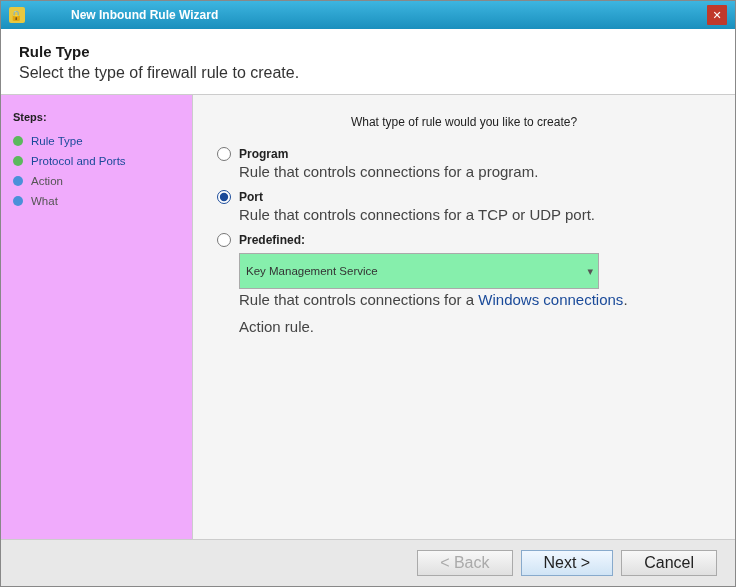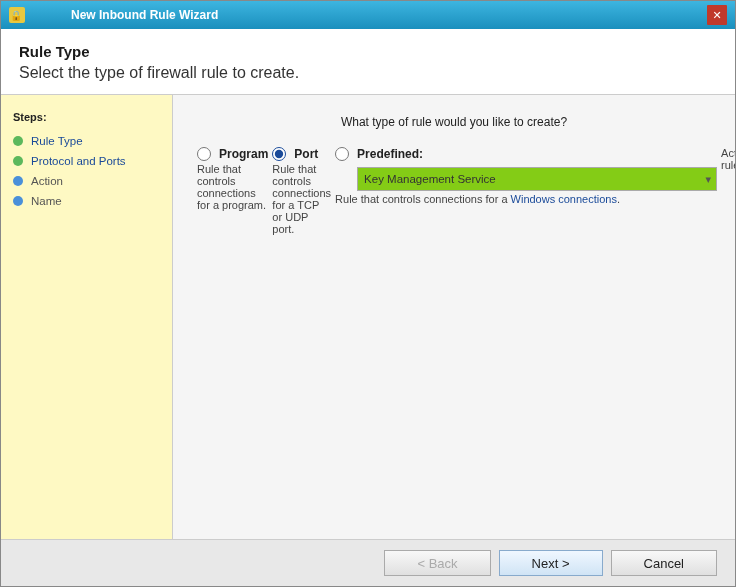--- a/index.html
+++ b/index.html
@@ -86,22 +86,22 @@
     .header-subtitle {
       font-size: 16px;
       color: #333;
     }
     .main-body {
       display: flex;
       flex: 1;
       overflow: hidden;
     }
     .sidebar {
-      width: 172px;
-      background: #fef9c3;
+      width: 192px;
+      background: #f0abfc;
       border-right: 1px solid #ccc;
       padding: 12px 0;
       flex-shrink: 0;
     }
     .sidebar-label {
       font-weight: 700;
       font-size: 11px;
       color: #222;
       padding: 4px 12px 8px 12px;
     }
@@ -140,41 +140,42 @@
       overflow: auto;
     }
     .question-text {
       font-size: 12px;
       color: #222;
       margin-bottom: 18px;
       text-align: center;
     }
     .radio-group {
       display: flex;
-      flex-direction: row;
-      gap: 4px;
+      flex-direction: column;
+      gap: 10px;
     }
     .radio-option {
       display: flex;
       flex-direction: column;
       gap: 2px;
     }
     .radio-row {
       display: flex;
       align-items: center;
       gap: 8px;
     }
     .radio-label {
       font-size: 12px;
       font-weight: 600;
       color: #222;
     }
     .radio-desc {
-      font-size: 11px;
+      font-size: 15px;
       color: #444;
+      margin-left: 22px;
     }
     .radio-input {
       width: 14px;
       height: 14px;
       cursor: pointer;
       accent-color: #1a4a99;
     }
     .select-wrapper {
       position: relative;
       width: 360px;
@@ -188,44 +189,44 @@
       top: 50%;
       transform: translateY(-50%);
       color: #555;
       pointer-events: none;
       font-size: 11px;
     }
     .select-wrapper select {
       width: 100%;
       padding: 3px 22px 3px 6px;
       border: 1px solid #aaa;
-      background: #84cc16;
+      background: #86efac;
       font-size: 11.5px;
       color: #333;
-      height: 24px;
+      height: 36px;
       appearance: none;
       -webkit-appearance: none;
       cursor: pointer;
     }
     .windows-link {
       color: #1a4a99;
       text-decoration: none;
     }
     .footer {
       background: #e8e8e8;
       border-top: 1px solid #ccc;
       padding: 10px 18px;
       display: flex;
       justify-content: flex-end;
       gap: 8px;
       flex-shrink: 0;
     }
     .btn {
-      padding: 5px 32px;
-      font-size: 13px;
+      padding: 5px 22px;
+      font-size: 16px;
       border: 1px solid #aaa;
       background: linear-gradient(to bottom, #f8f8f8, #e0e0e0);
       cursor: pointer;
       color: #222;
       min-width: 70px;
       height: 26px;
       display: flex;
       align-items: center;
       justify-content: center;
     }
@@ -270,21 +271,21 @@
         <div class="sidebar-item">
           <div class="dot dot-green"></div>
           <span class="sidebar-item-text active">Protocol and Ports</span>
         </div>
         <div class="sidebar-item">
           <div class="dot dot-blue"></div>
           <span class="sidebar-item-text inactive">Action</span>
         </div>
         <div class="sidebar-item">
           <div class="dot dot-blue"></div>
-          <span class="sidebar-item-text inactive">Name</span>
+          <span class="sidebar-item-text inactive">What</span>
         </div>
       </div>
 
       <div class="right-panel">
         <div class="question-text">What type of rule would you like to create?</div>
 
         <div class="radio-group">
 
           <div class="radio-option">
             <div class="radio-row">

